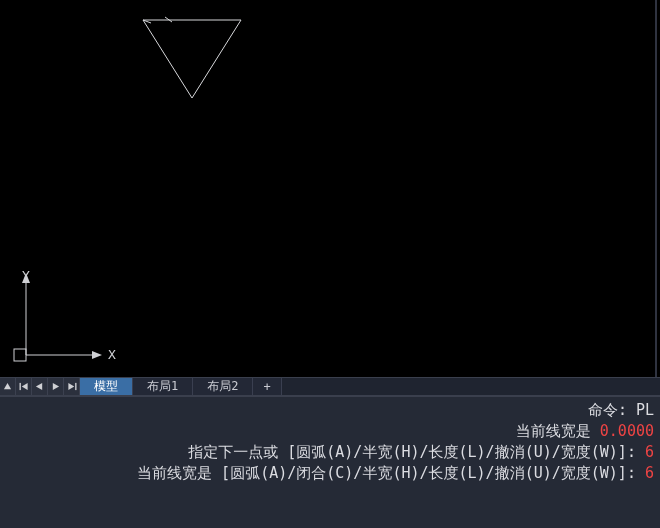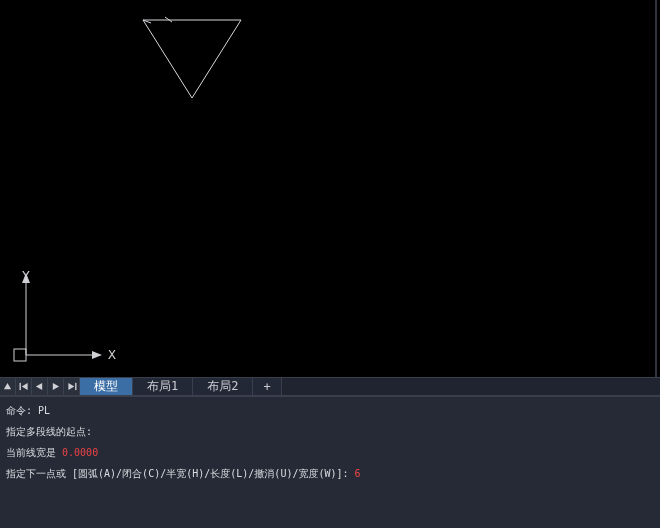--- a/index.html
+++ b/index.html
@@ -75,24 +75,25 @@
   }
   .tab.add { padding: 0 10px; }
 
   
   .cmdwin {
     flex: 1;
     background: #252a36;
     border-top: 1px solid #3a3f4d;
     padding: 3px 6px 4px 6px;
     color: #dcdde2;
-    font-size: 10px;
+    font-size: 15px;
     line-height: 21px;
     white-space: nowrap;
     overflow: hidden;
+    text-align: right;
   }
   .cmdline { display: block; }
   .val { color: #ef4444; }
 </style>
 </head>
 <body>
 
 <div class="app">
 
   <div class="canvas">
@@ -155,22 +156,24 @@
     <div class="tab">
       <span>布局2</span>
     </div>
     <div class="tab add">
       <span>+</span>
     </div>
   </div>
 
   <div class="cmdwin">
     <span class="cmdline">命令: PL</span>
-    <span class="cmdline">指定多段线的起点:</span>
     <span class="cmdline">
       <span>当前线宽是 </span><span class="val">0.0000</span>
     </span>
     <span class="cmdline">
-      <span>指定下一点或 [圆弧(A)/闭合(C)/半宽(H)/长度(L)/撤消(U)/宽度(W)]: </span><span class="val">6</span>
+      <span>指定下一点或 [圆弧(A)/半宽(H)/长度(L)/撤消(U)/宽度(W)]: </span><span class="val">6</span>
+    </span>
+    <span class="cmdline">
+      <span>当前线宽是 [圆弧(A)/闭合(C)/半宽(H)/长度(L)/撤消(U)/宽度(W)]: </span><span class="val">6</span>
     </span>
   </div>
 
 </div>
 
 </body></html>

